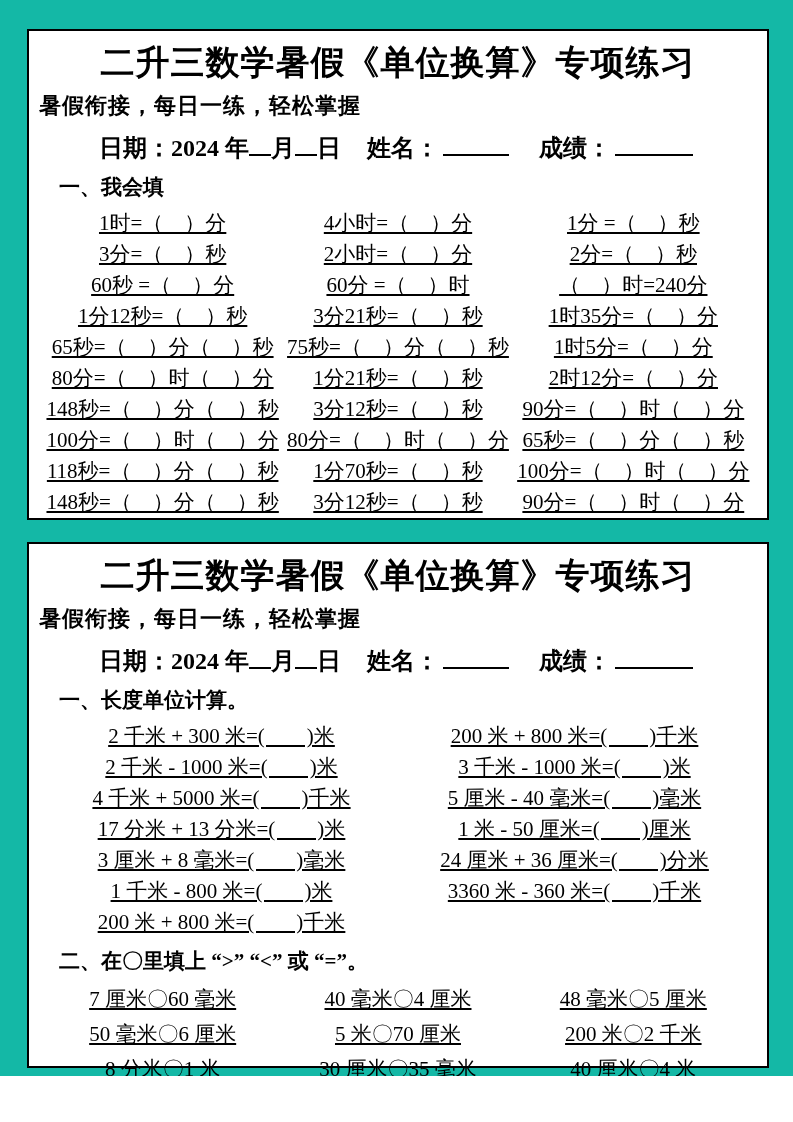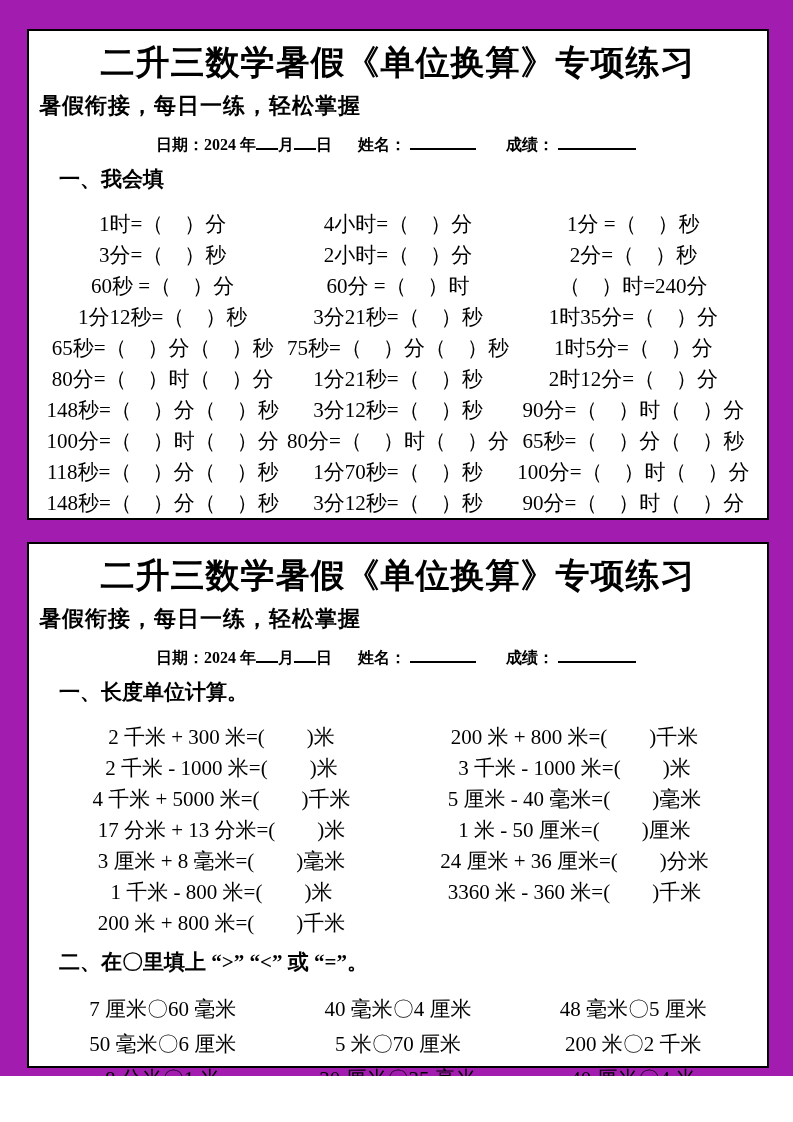--- a/index.html
+++ b/index.html
@@ -9,21 +9,21 @@
     width:793px;
     height:1122px;
     font-family:"Liberation Serif", serif;
     color:#000000;
     -webkit-font-smoothing:antialiased;
   }
   .page{
     position:relative;
     width:793px;
     height:1076px;
-    background:#a21caf;
+    background:#14b8a6;
     overflow:hidden;
   }
   .panel{
     position:absolute;
     left:27px;
     width:742px;
     border:2px solid #000000;
     background:#ffffff;
     box-sizing:border-box;
   }
@@ -40,21 +40,21 @@
   }
   .ws-subtitle{
     margin:9px 10px 0 10px;
     font-size:22px;
     font-weight:bold;
     letter-spacing:1px;
   }
   .meta-line{
     margin:11px 10px 0 10px;
     text-align:center;
-    font-size:16px;
+    font-size:24px;
     font-weight:bold;
     white-space:nowrap;
   }
   .blank{
     display:inline-block;
     border-bottom:2px solid #000;
     height:16px;
     vertical-align:baseline;
   }
   .blank.tiny{ width:22px; }
@@ -62,22 +62,23 @@
   .blank.big{ width:78px; margin:0 4px; }
   .meta-gap{ display:inline-block; width:26px; }
 
   .section-heading{
     margin:9px 0 0 30px;
     font-size:21px;
     font-weight:bold;
   }
   .grid{
     display:grid;
-    margin-top:16px;
+    margin-top:7px;
     padding:0 16px;
+    text-decoration:underline;
   }
   .grid.cols-3{ grid-template-columns:1fr 1fr 1fr; }
   .grid.cols-2{ grid-template-columns:1fr 1fr; }
   .grid .cell{
     text-align:center;
     font-size:21px;
     line-height:31px;
     white-space:nowrap;
   }
   .grid.roomy .cell{ line-height:35px; }

